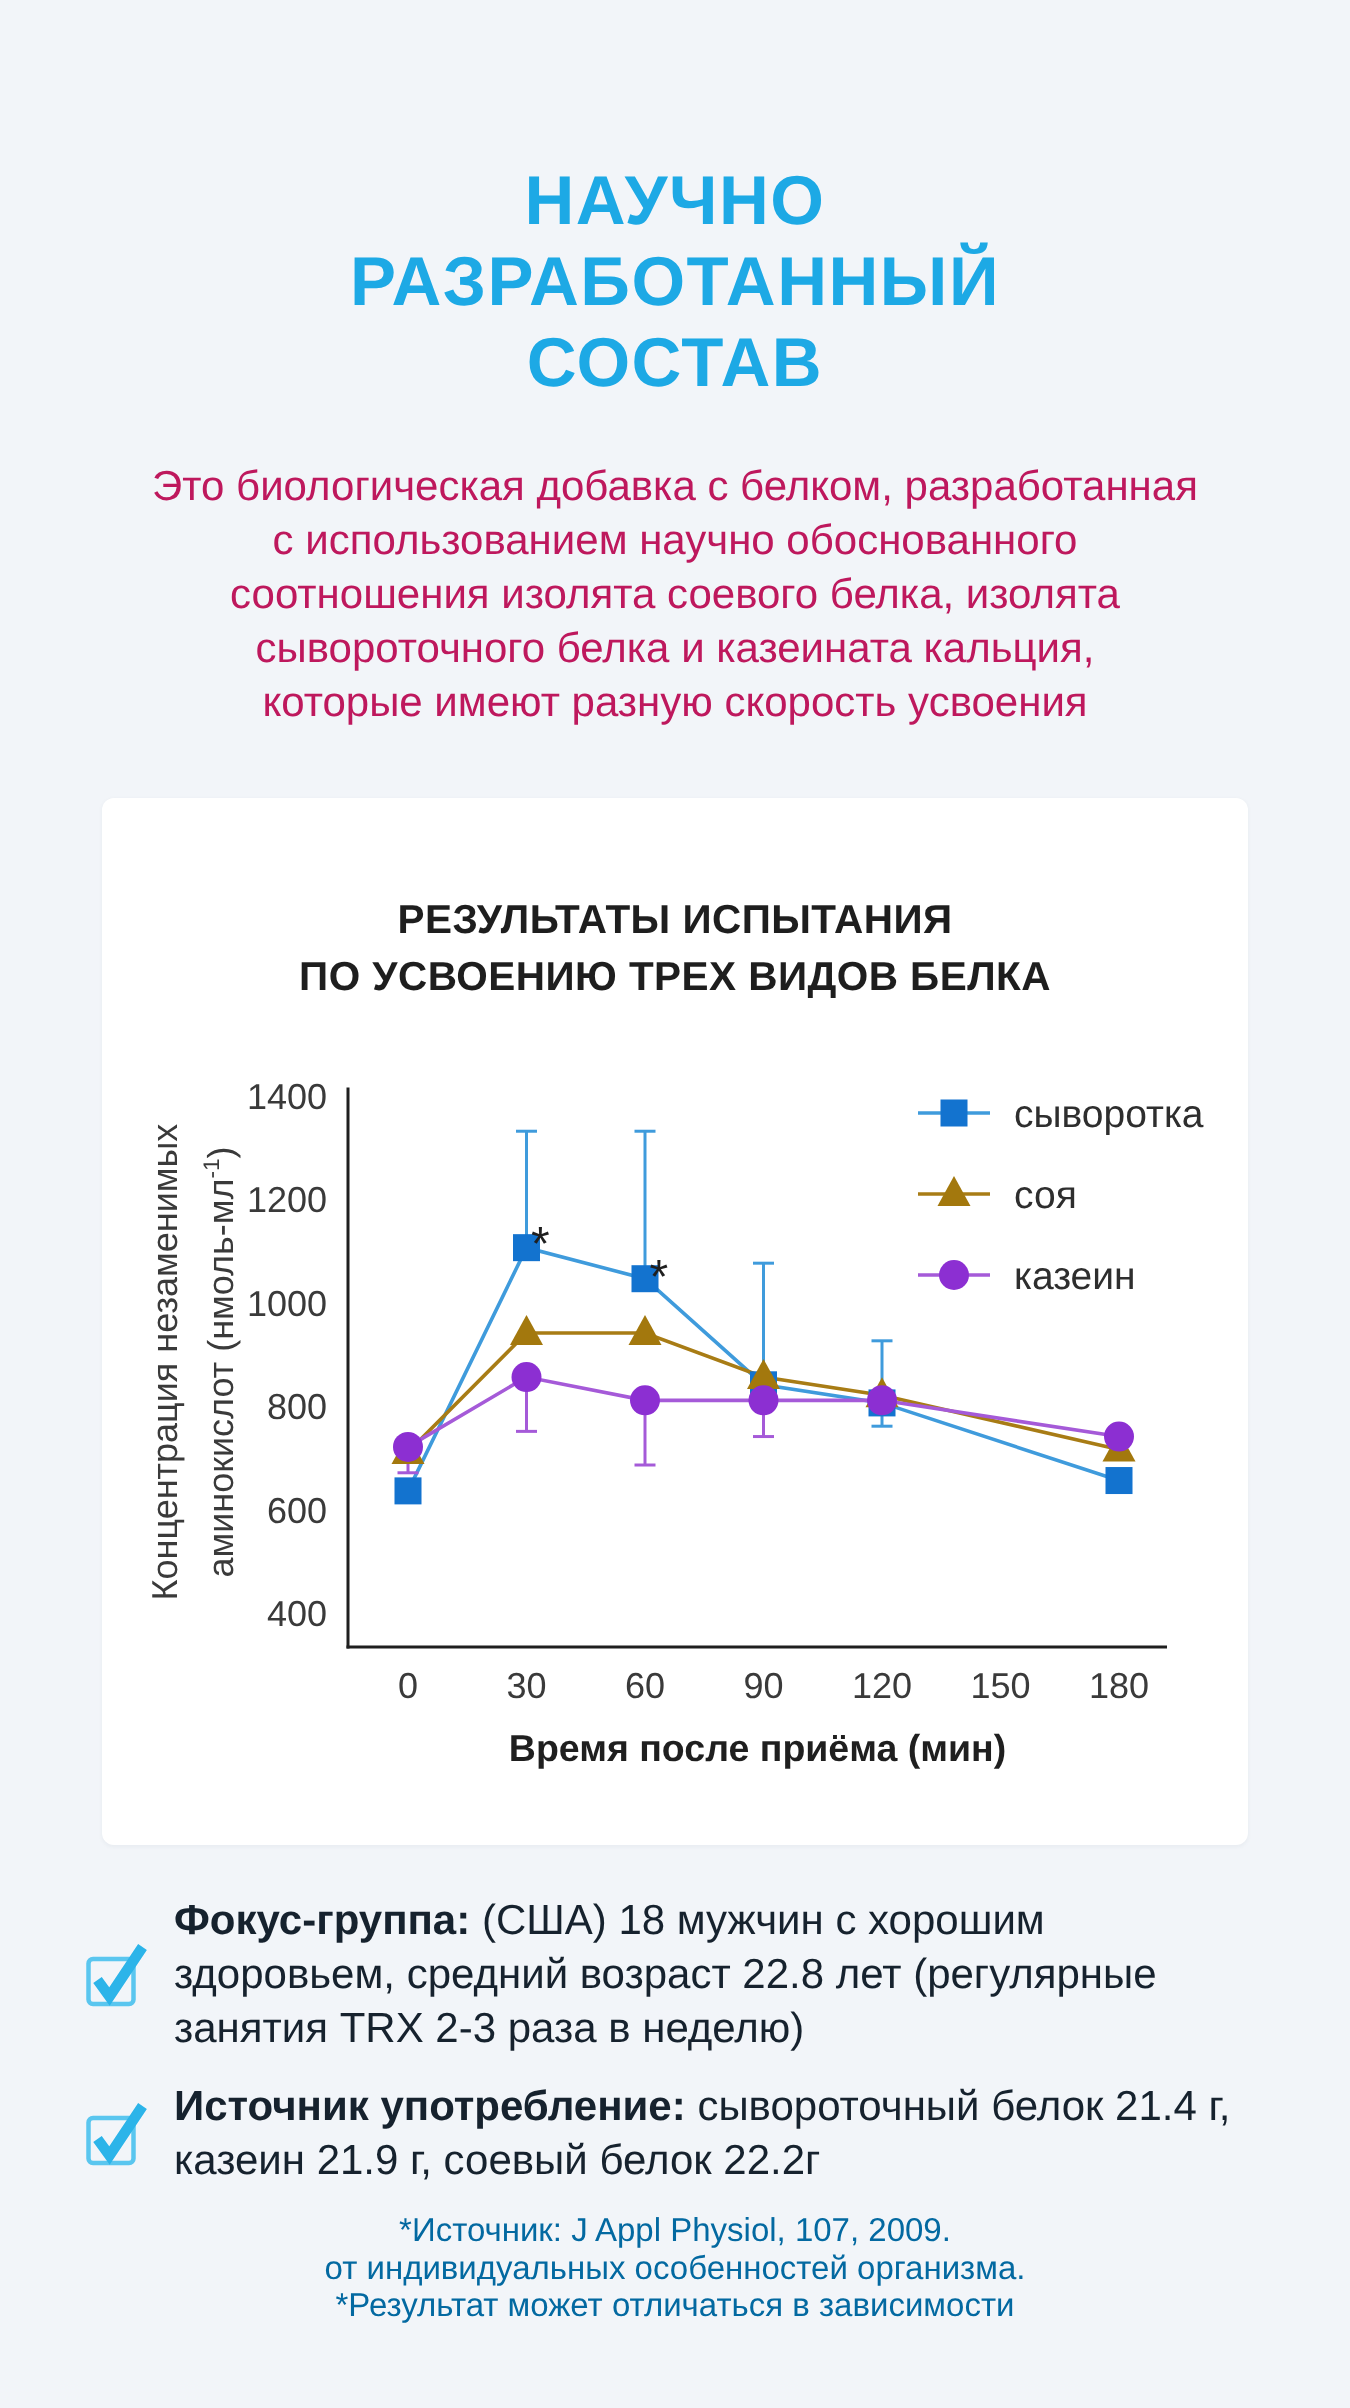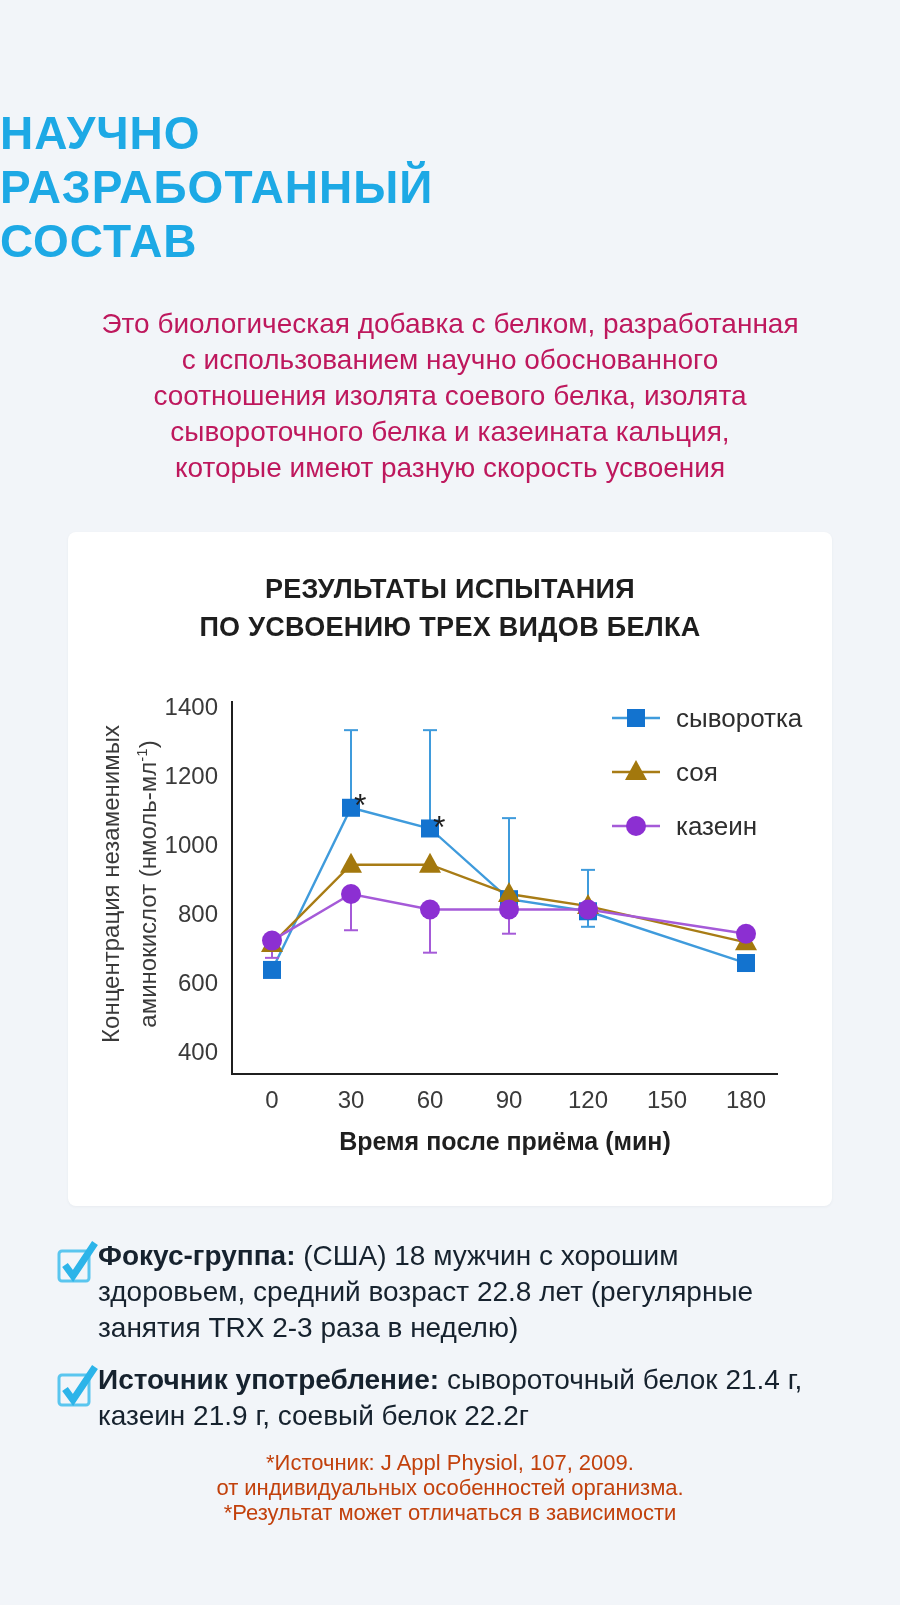--- a/index.html
+++ b/index.html
@@ -2,56 +2,56 @@
 <html><head>
 <meta charset="utf-8">
 <style>
   html,body{margin:0;padding:0;}
   body{
     width:900px;height:1605px;overflow:hidden;
     background:#f2f5f9;
     font-family:"Liberation Sans",sans-serif;
   }
   .main-title{
-    padding-top:106px;
+    padding-top:106px;text-align:center;
     font-size:46px;line-height:54px;font-weight:700;letter-spacing:1px;
     color:#1da9e5;
   }
   .intro{
     margin-top:38px;text-align:center;
     font-size:28px;line-height:36px;font-weight:400;color:#be185d;
   }
   .card{
     width:764px;margin:46px auto 0;background:#ffffff;border-radius:8px;
     padding:38px 0 40px;box-shadow:0 1px 3px rgba(40,60,80,0.05);
   }
   .chart-title{
     text-align:center;font-size:27px;font-weight:700;line-height:38px;
-    letter-spacing:.3px;color:#1e1e1e;
+    letter-spacing:.3px;color:#1e1e1e;margin-top:24px;
   }
   .chart-wrap{position:relative;margin-top:10px;height:510px;}
   .chart-wrap svg{display:block;}
   .y-axis-label{
     position:absolute;left:-131px;top:196px;width:380px;height:64px;
     transform:rotate(-90deg);text-align:center;
     font-size:24px;line-height:31px;color:#3a3a3a;
   }
   .y-axis-label sup{font-size:15px;}
   .tick{font-size:24px;fill:#3a3a3a;font-family:"Liberation Sans",sans-serif;}
   .xlabel{font-size:25px;font-weight:600;fill:#1f1f1f;font-family:"Liberation Sans",sans-serif;}
   .legend-text{font-size:26px;fill:#2e2e2e;font-family:"Liberation Sans",sans-serif;}
   .ann{font-size:32px;fill:#1f1f1f;font-family:"Liberation Sans",sans-serif;}
   .bullets{margin-top:32px;padding:0 40px 0 56px;}
-  .bullet{display:flex;margin-bottom:16px;align-items:flex-start;}
+  .bullet{display:flex;gap:18px;margin-bottom:16px;align-items:center;}
   .bullet-icon{flex:0 0 auto;}
   .bullet-text{font-size:28px;line-height:36px;color:#16222e;max-width:724px;}
   .bullet-text b{font-weight:700;}
   .footnotes{
     margin-top:14px;text-align:center;
-    font-size:22px;line-height:25px;color:#c2410c;
+    font-size:22px;line-height:25px;color:#0369a1;
   }
 </style>
 </head>
 <body>
 
 <div class="main-title">
   <div>НАУЧНО</div>
   <div>РАЗРАБОТАННЫЙ</div>
   <div>СОСТАВ</div>
 </div>

